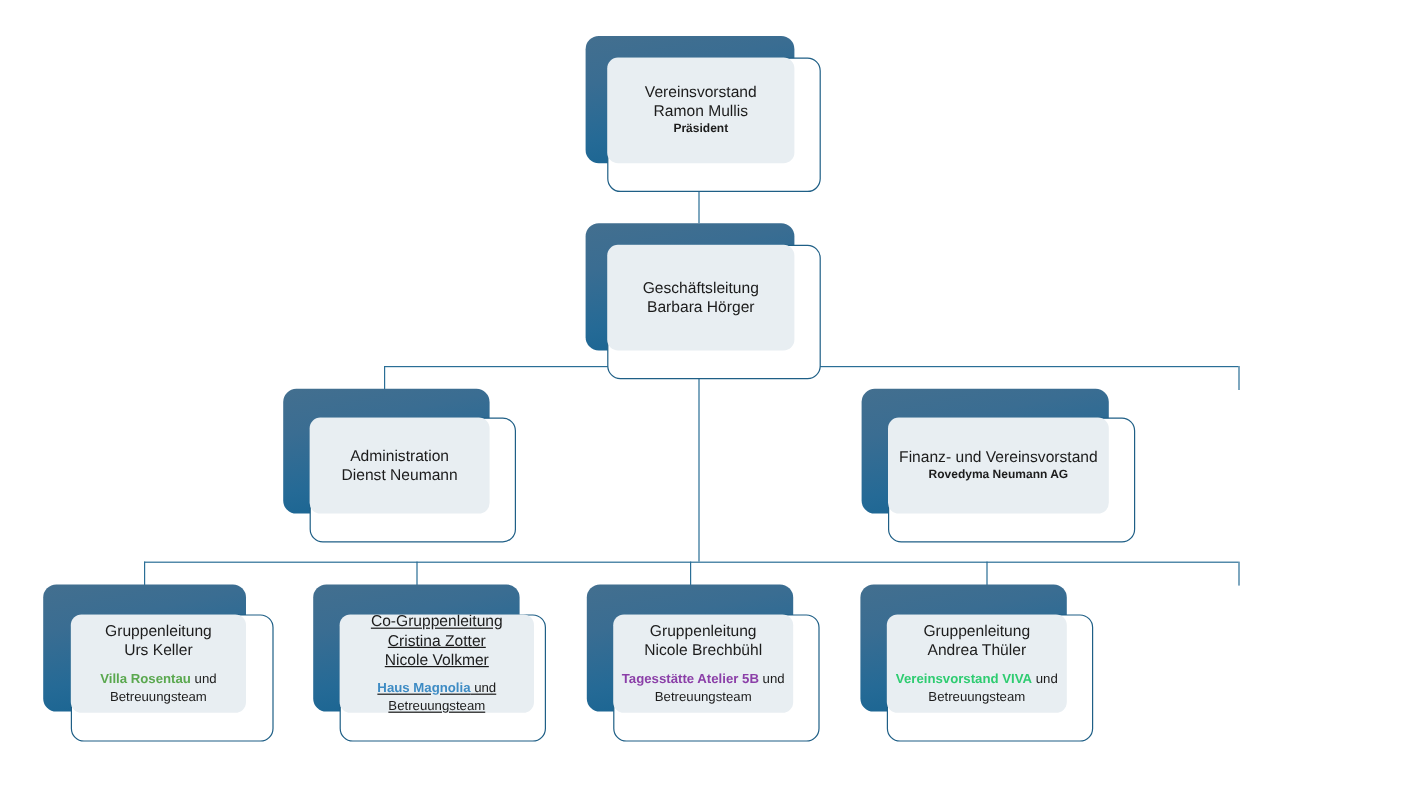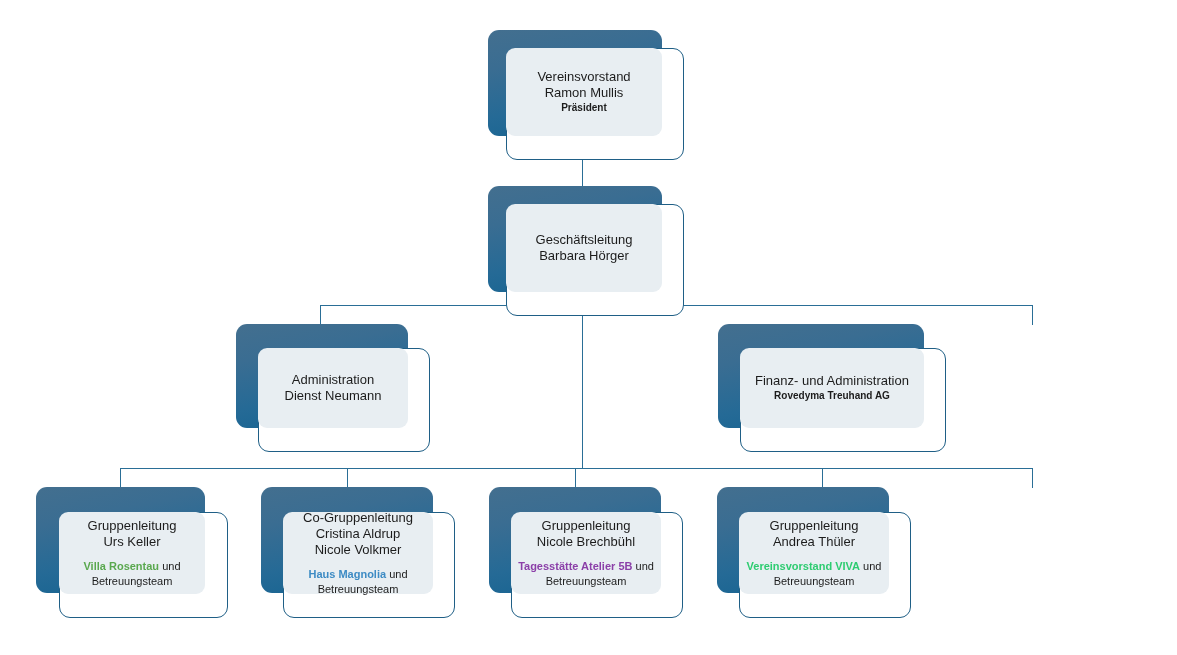--- a/index.html
+++ b/index.html
@@ -136,42 +136,42 @@
     <div class="layer-inner" style="left:22px; top:24px; width:150px; height:80px;">
       <div class="line-main">Administration</div>
       <div class="line-main">Dienst Neumann</div>
     </div>
   </div>
 
   <div class="node" style="left:718px; top:324px; width:228px; height:128px;">
     <div class="layer-dark" style="width:206px; height:104px;"></div>
     <div class="layer-white" style="left:22px; top:24px; width:206px; height:104px;"></div>
     <div class="layer-inner" style="left:22px; top:24px; width:184px; height:80px;">
-      <div class="line-main">Finanz- und Administration</div>
-      <div class="line-sub">Rovedyma Treuhand AG</div>
+      <div class="line-main">Finanz- und Vereinsvorstand</div>
+      <div class="line-sub">Rovedyma Neumann AG</div>
     </div>
   </div>
 
   <div class="node" style="left:36px; top:487px; width:192px; height:131px;">
     <div class="layer-dark" style="width:169px; height:106px;"></div>
     <div class="layer-white" style="left:23px; top:25px; width:169px; height:106px;"></div>
     <div class="layer-inner" style="left:23px; top:25px; width:146px; height:82px;">
       <div class="line-main">Gruppenleitung</div>
       <div class="line-main">Urs Keller</div>
       <div class="line-unit"><span class="unit-name" style="color:#5aa84f;">Villa Rosentau</span><span> und</span></div>
       <div class="line-unit2">Betreuungsteam</div>
     </div>
   </div>
 
   <div class="node" style="left:261px; top:487px; width:194px; height:131px;">
     <div class="layer-dark" style="width:172px; height:106px;"></div>
     <div class="layer-white" style="left:22px; top:25px; width:172px; height:106px;"></div>
-    <div class="layer-inner" style="left:22px; top:25px; width:150px; height:82px;">
+    <div class="layer-inner" style="left:22px; top:25px; width:162px; height:82px;text-decoration:underline;">
       <div class="line-main">Co-Gruppenleitung</div>
-      <div class="line-main">Cristina Aldrup</div>
+      <div class="line-main">Cristina Zotter</div>
       <div class="line-main">Nicole Volkmer</div>
       <div class="line-unit"><span class="unit-name" style="color:#3d8bc4;">Haus Magnolia</span><span> und</span></div>
       <div class="line-unit2">Betreuungsteam</div>
     </div>
   </div>
 
   <div class="node" style="left:489px; top:487px; width:194px; height:131px;">
     <div class="layer-dark" style="width:172px; height:106px;"></div>
     <div class="layer-white" style="left:22px; top:25px; width:172px; height:106px;"></div>
     <div class="layer-inner" style="left:22px; top:25px; width:150px; height:82px;">

